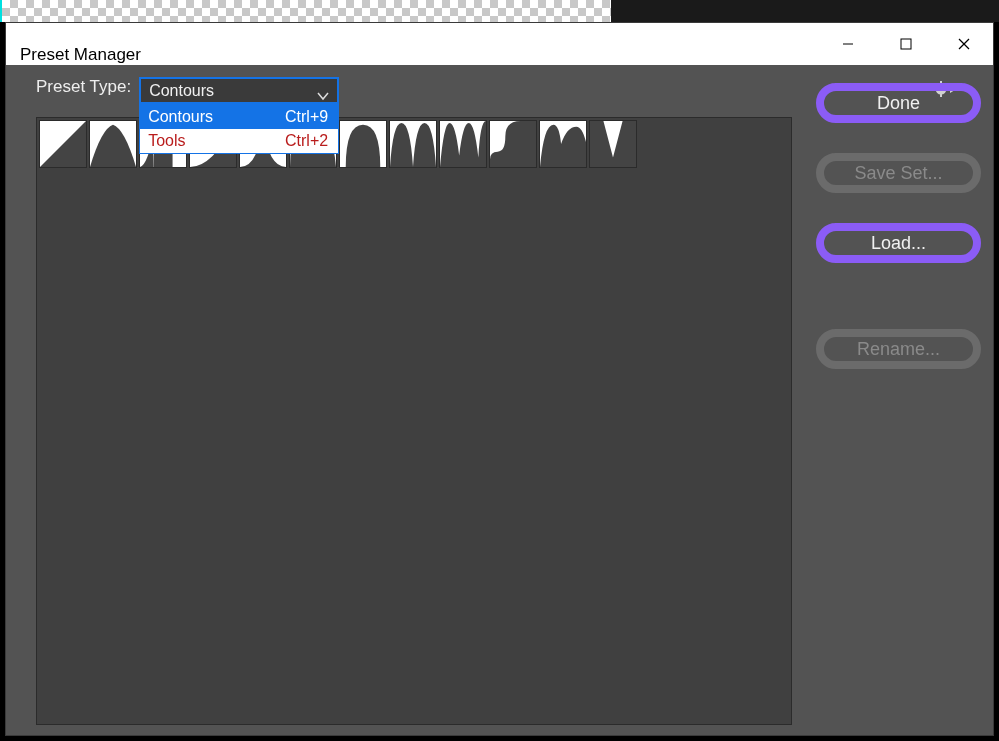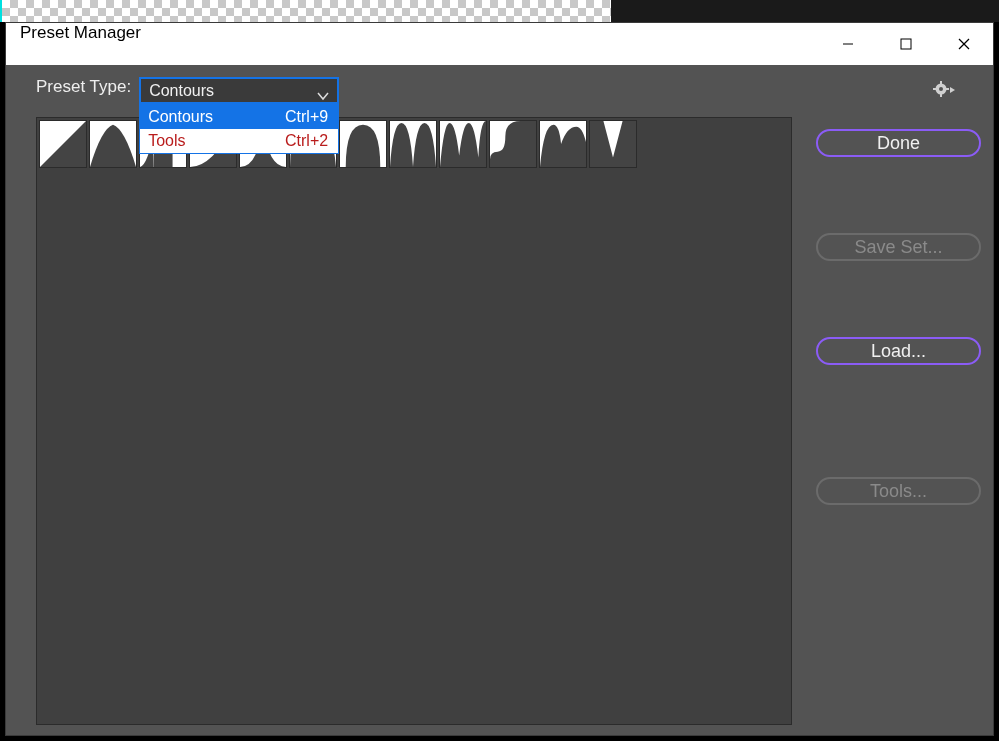--- a/index.html
+++ b/index.html
@@ -18,21 +18,21 @@
     background-color: #fff;
     border-left: 2px solid #00e0e0;
   }
   .bg-dark { position:absolute; left:611px; top:0; right:0; height:22px; background:#1a1a1a; }
 
   .window {
     position: absolute; left: 5px; top: 22px; width: 989px; height: 714px;
     background: #535353; border: 1px solid #3a3a3a;
   }
   .titlebar {
-    height: 42px; background: #fff; display: flex; align-items: flex-start;
+    height: 42px; background: #fff; display: flex; align-items: flex-end;
     padding-left: 14px; position: relative;
   }
   .titlebar-title { font-size: 17px; color: #000; font-weight: 400; }
   .win-controls { position: absolute; right: 0; top: 0; display: flex; height: 42px; }
   .win-btn { width: 58px; height: 42px; display:flex; align-items:center; justify-content:center; }
   .win-btn svg { stroke:#000; fill:none; }
 
   .body {
     position: absolute; left:0; top:42px; right:0; bottom:0; background:#535353;
   }
@@ -71,24 +71,23 @@
   }
   .thumb-row { display:flex; gap:2px; padding:2px; flex-wrap:wrap; }
   .thumb { width:48px; height:48px; background:#fff; border:1px solid #2b2b2b; position:relative; overflow:hidden; }
   .thumb svg { width:100%; height:100%; display:block; }
 
   .side-btns {
     position:absolute; right:12px; top:18px; width:165px;
     display:flex; flex-direction:column; gap:30px;
   }
   .pill {
-    height:28px; border:2px solid #8b5cf6; border-radius:22px;
+    height:40px; border:8px solid #8b5cf6; border-radius:22px;
     color:#f0f0f0; font-size:18px; display:flex; align-items:center; justify-content:center;
     background:transparent;
-    margin-top:46px;
   }
   .pill.disabled { border-color:#6b6b6b; color:#8a8a8a; }
   .side-btns .spacer { height: 6px; }
 </style>
 </head>
 <body>
 
 <div class="bg-checker"></div>
 <div class="bg-dark"></div>
 
@@ -229,18 +228,18 @@
         <span>Done</span>
       </div>
       <div class="pill disabled">
         <span>Save Set...</span>
       </div>
       <div class="pill">
         <span>Load...</span>
       </div>
       <div class="spacer"></div>
       <div class="pill disabled">
-        <span>Tools...</span>
+        <span>Rename...</span>
       </div>
     </div>
 
   </div>
 </div>
 
 </body></html>

